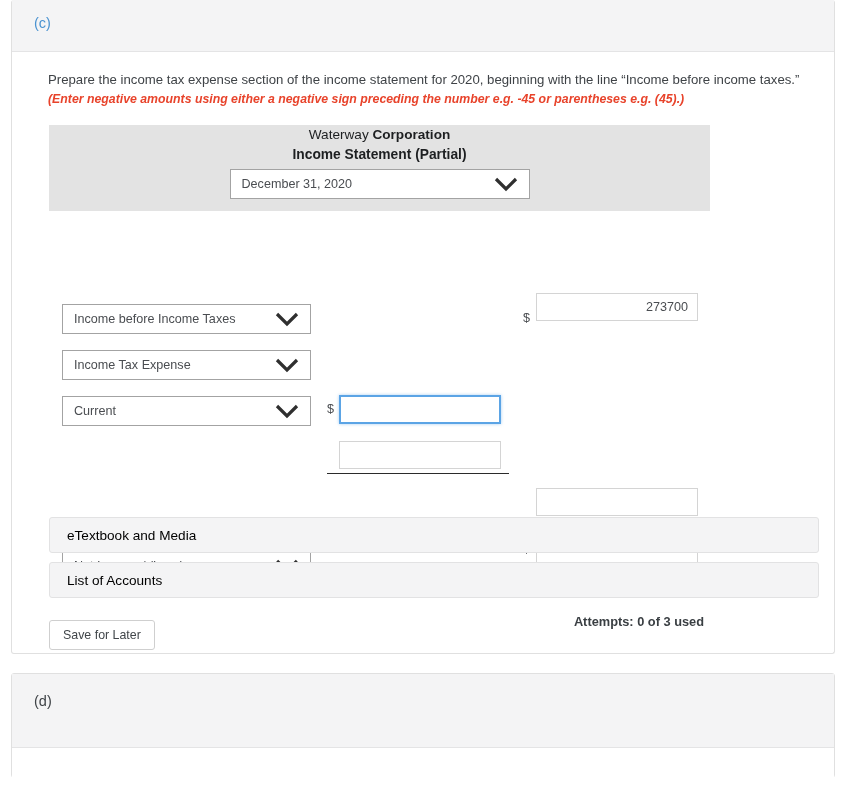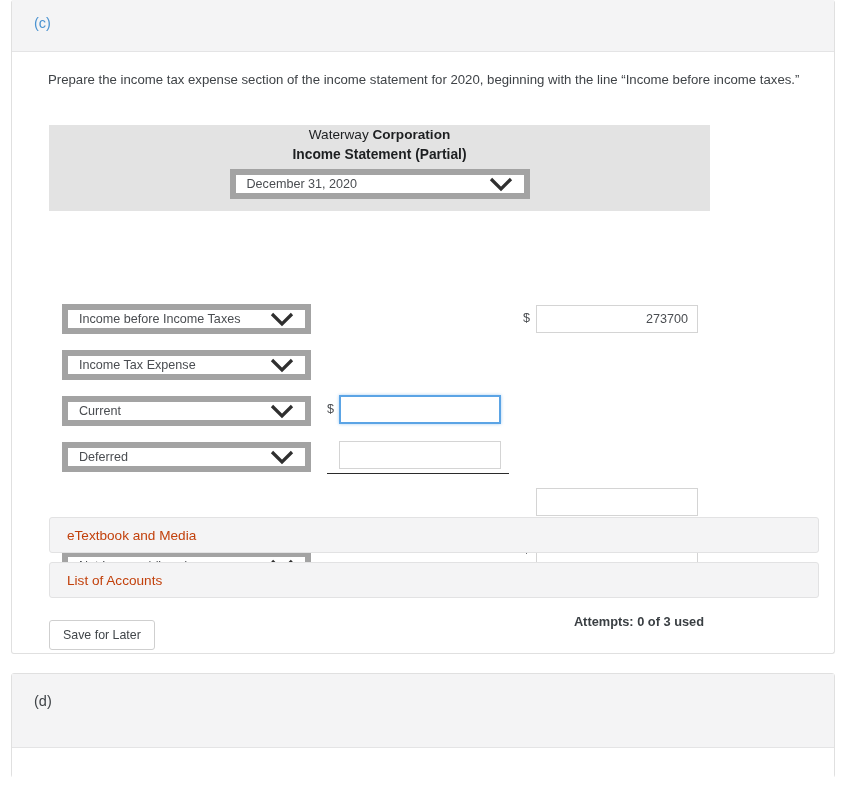--- a/index.html
+++ b/index.html
@@ -123,21 +123,21 @@
   .stmt-date-wrap {
     margin-top: 5px;
     display: flex;
     justify-content: center;
   }
 
   
   .sel {
     position: relative;
     background: #ffffff;
-    border: 6px solid #a3a3a3;
+    border: 1px solid #a3a3a3;
     box-sizing: border-box;
     height: 29px;
     display: flex;
     align-items: center;
     padding-left: 11px;
     font-size: 12.6px;
     color: #4a4d51;
   }
   .sel .chev {
     position: absolute;
@@ -222,21 +222,21 @@
     width: 770px;
     height: 36px;
     box-sizing: border-box;
     background: #f4f4f5;
     border: 1px solid #e2e2e3;
     border-radius: 3px;
     display: flex;
     align-items: center;
     padding-left: 17px;
     font-size: 13.6px;
-    color: #c2410c;
+    color: #000000;
   }
   #acc-etextbook { top: 517px; }
   #acc-accounts { top: 562px; }
 
   
   .footer {
     position: absolute;
     left: 37px;
     top: 607px;
     width: 770px;
@@ -288,20 +288,21 @@
 <div class="page">
 
   <div class="part-card" id="part-c-card">
 
     <div class="part-header">
       <div class="part-letter">(c)</div>
     </div>
 
     <div class="instructions">
       <div class="instr-line">Prepare the income tax expense section of the income statement for 2020, beginning with the line “Income before income taxes.”</div>
+      <div class="instr-note">(Enter negative amounts using either a negative sign preceding the number e.g. -45 or parentheses e.g. (45).)</div>
     </div>
 
     <div class="stmt">
 
       <div class="stmt-head">
         <div class="stmt-company"><span>Waterway </span><b>Corporation</b></div>
         <div class="stmt-title">Income Statement (Partial)</div>
         <div class="stmt-date-wrap">
           <div class="sel" id="date-select">
             <span>December 31, 2020</span>
@@ -319,21 +320,21 @@
         <div class="sel row-sel" id="sel-r0">
           <span>Income before Income Taxes</span>
           <span class="chev">
             <svg width="28" height="18" viewBox="0 0 28 18">
               <path d="M4 4 L14 14 L24 4" fill="none" stroke="#2f2f2f" stroke-width="3.2"></path>
             </svg>
           </span>
         </div>
         <div class="amt col-right">
           <span class="dollar" style="top:100px;">$</span>
-          <div class="amt-box" style="top:94px;">273700</div>
+          <div class="amt-box" style="top:82px;">273700</div>
         </div>
 
         <div class="sel row-sel" id="sel-r2">
           <span>Current</span>
           <span class="chev">
             <svg width="28" height="18" viewBox="0 0 28 18">
               <path d="M4 4 L14 14 L24 4" fill="none" stroke="#2f2f2f" stroke-width="3.2"></path>
             </svg>
           </span>
         </div>
@@ -344,28 +345,20 @@
             <svg width="28" height="18" viewBox="0 0 28 18">
               <path d="M4 4 L14 14 L24 4" fill="none" stroke="#2f2f2f" stroke-width="3.2"></path>
             </svg>
           </span>
         </div>
         <div class="amt col-mid">
           <span class="dollar" style="top:191px;">$</span>
           <div class="amt-box focused" style="top:184px;"></div>
         </div>
 
-        <div class="sel row-sel" id="sel-r3">
-          <span>Deferred</span>
-          <span class="chev">
-            <svg width="28" height="18" viewBox="0 0 28 18">
-              <path d="M4 4 L14 14 L24 4" fill="none" stroke="#2f2f2f" stroke-width="3.2"></path>
-            </svg>
-          </span>
-        </div>
         <div class="amt col-mid">
           <div class="amt-box" style="top:230px;"></div>
           <div class="rule" style="left:278px; top:262px; width:182px;"></div>
         </div>
 
         <div class="amt col-right">
           <div class="amt-box" style="top:277px;"></div>
           <div class="rule double" style="left:474px; top:308px; width:180px;"></div>
         </div>
 

